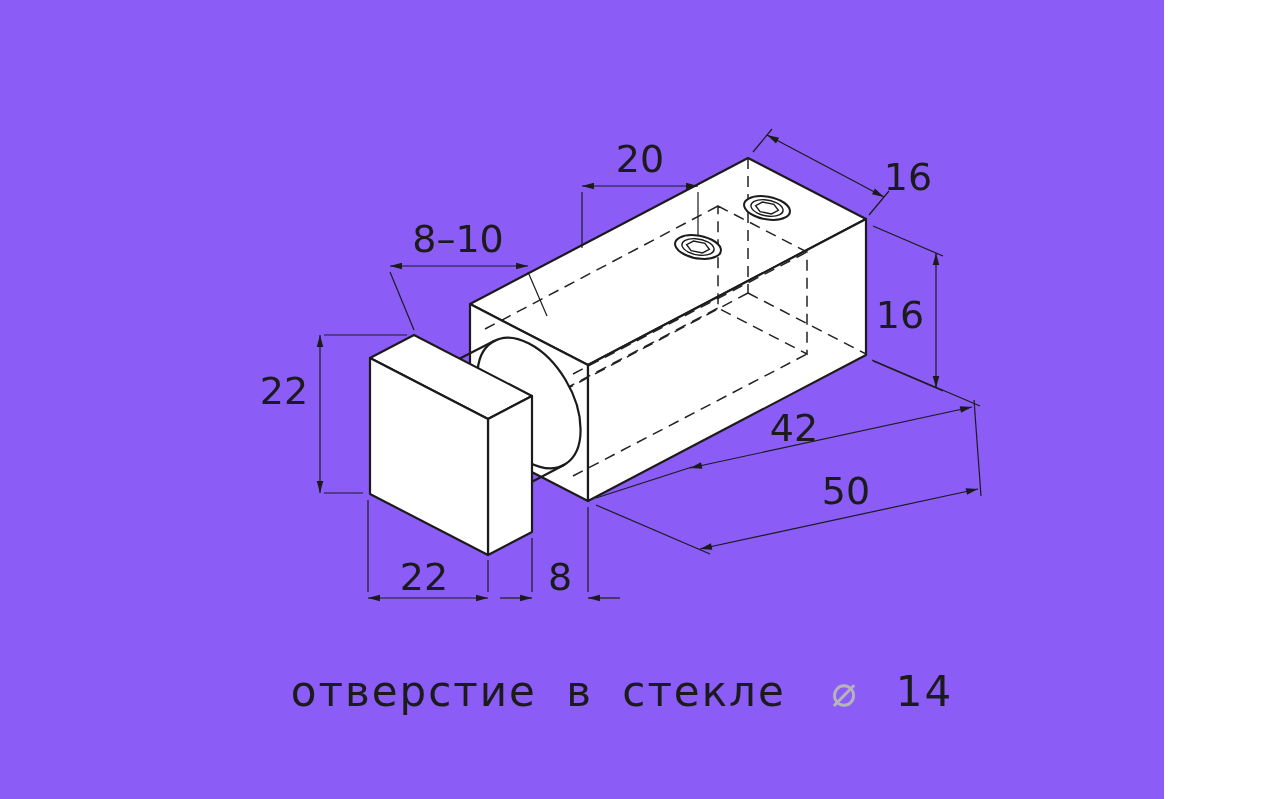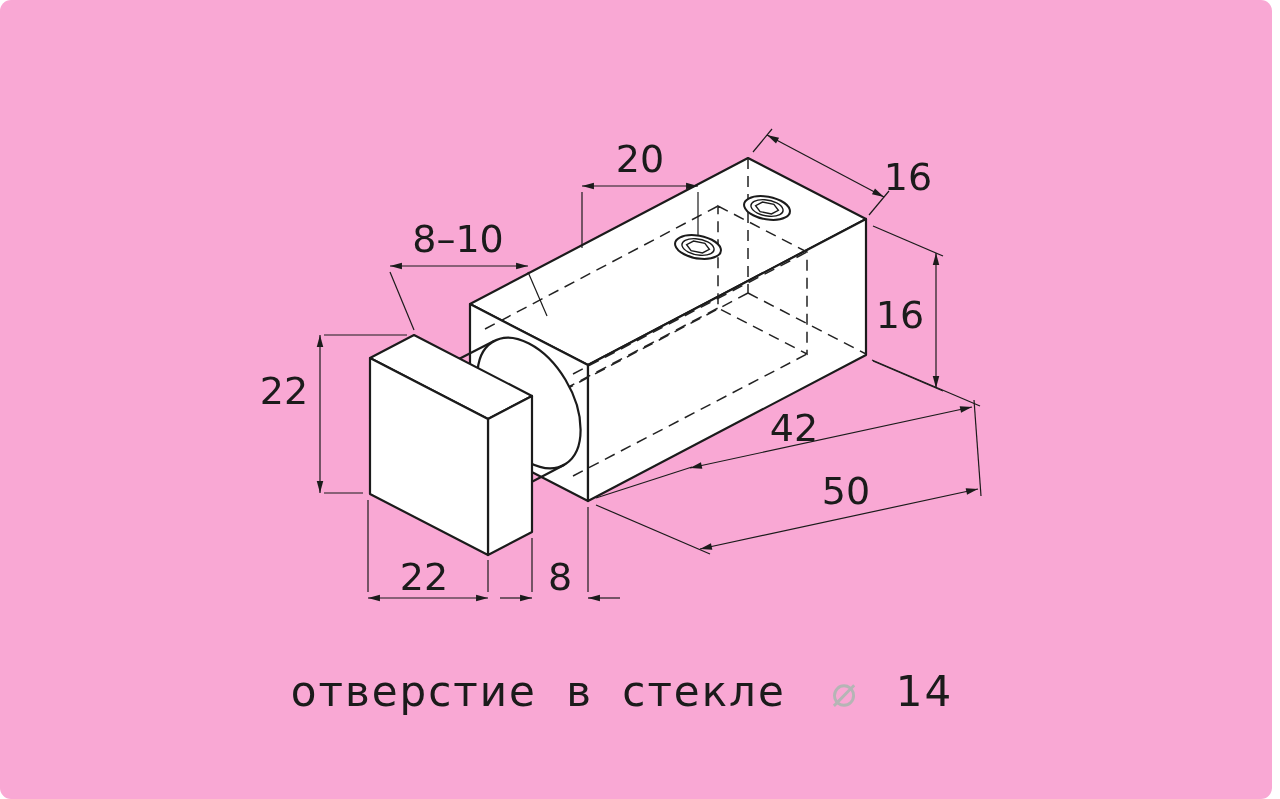--- a/index.html
+++ b/index.html
@@ -6,24 +6,23 @@
     margin: 0;
     padding: 0;
     background: #ffffff;
     width: 1280px;
     height: 799px;
     overflow: hidden;
     font-family: "DejaVu Sans", sans-serif;
   }
   .canvas {
     position: relative;
-    width: 1272px;
+    width: 1164px;
     height: 799px;
-    background: #f9a8d4;
-    border-radius: 11px;
+    background: #8b5cf6;
   }
   svg { display: block; }
   text {
     font-family: "DejaVu Sans", sans-serif;
     fill: #1b1b1b;
   }
   .dim-label { font-size: 38px; }
   .note-label { font-size: 42px; letter-spacing: 2px; word-spacing: 14px; }
   .solid { fill: #ffffff; stroke: #1b1b1b; stroke-width: 2.2; stroke-linejoin: round; }
   .edge  { fill: none; stroke: #1b1b1b; stroke-width: 2.2; stroke-linecap: round; }

